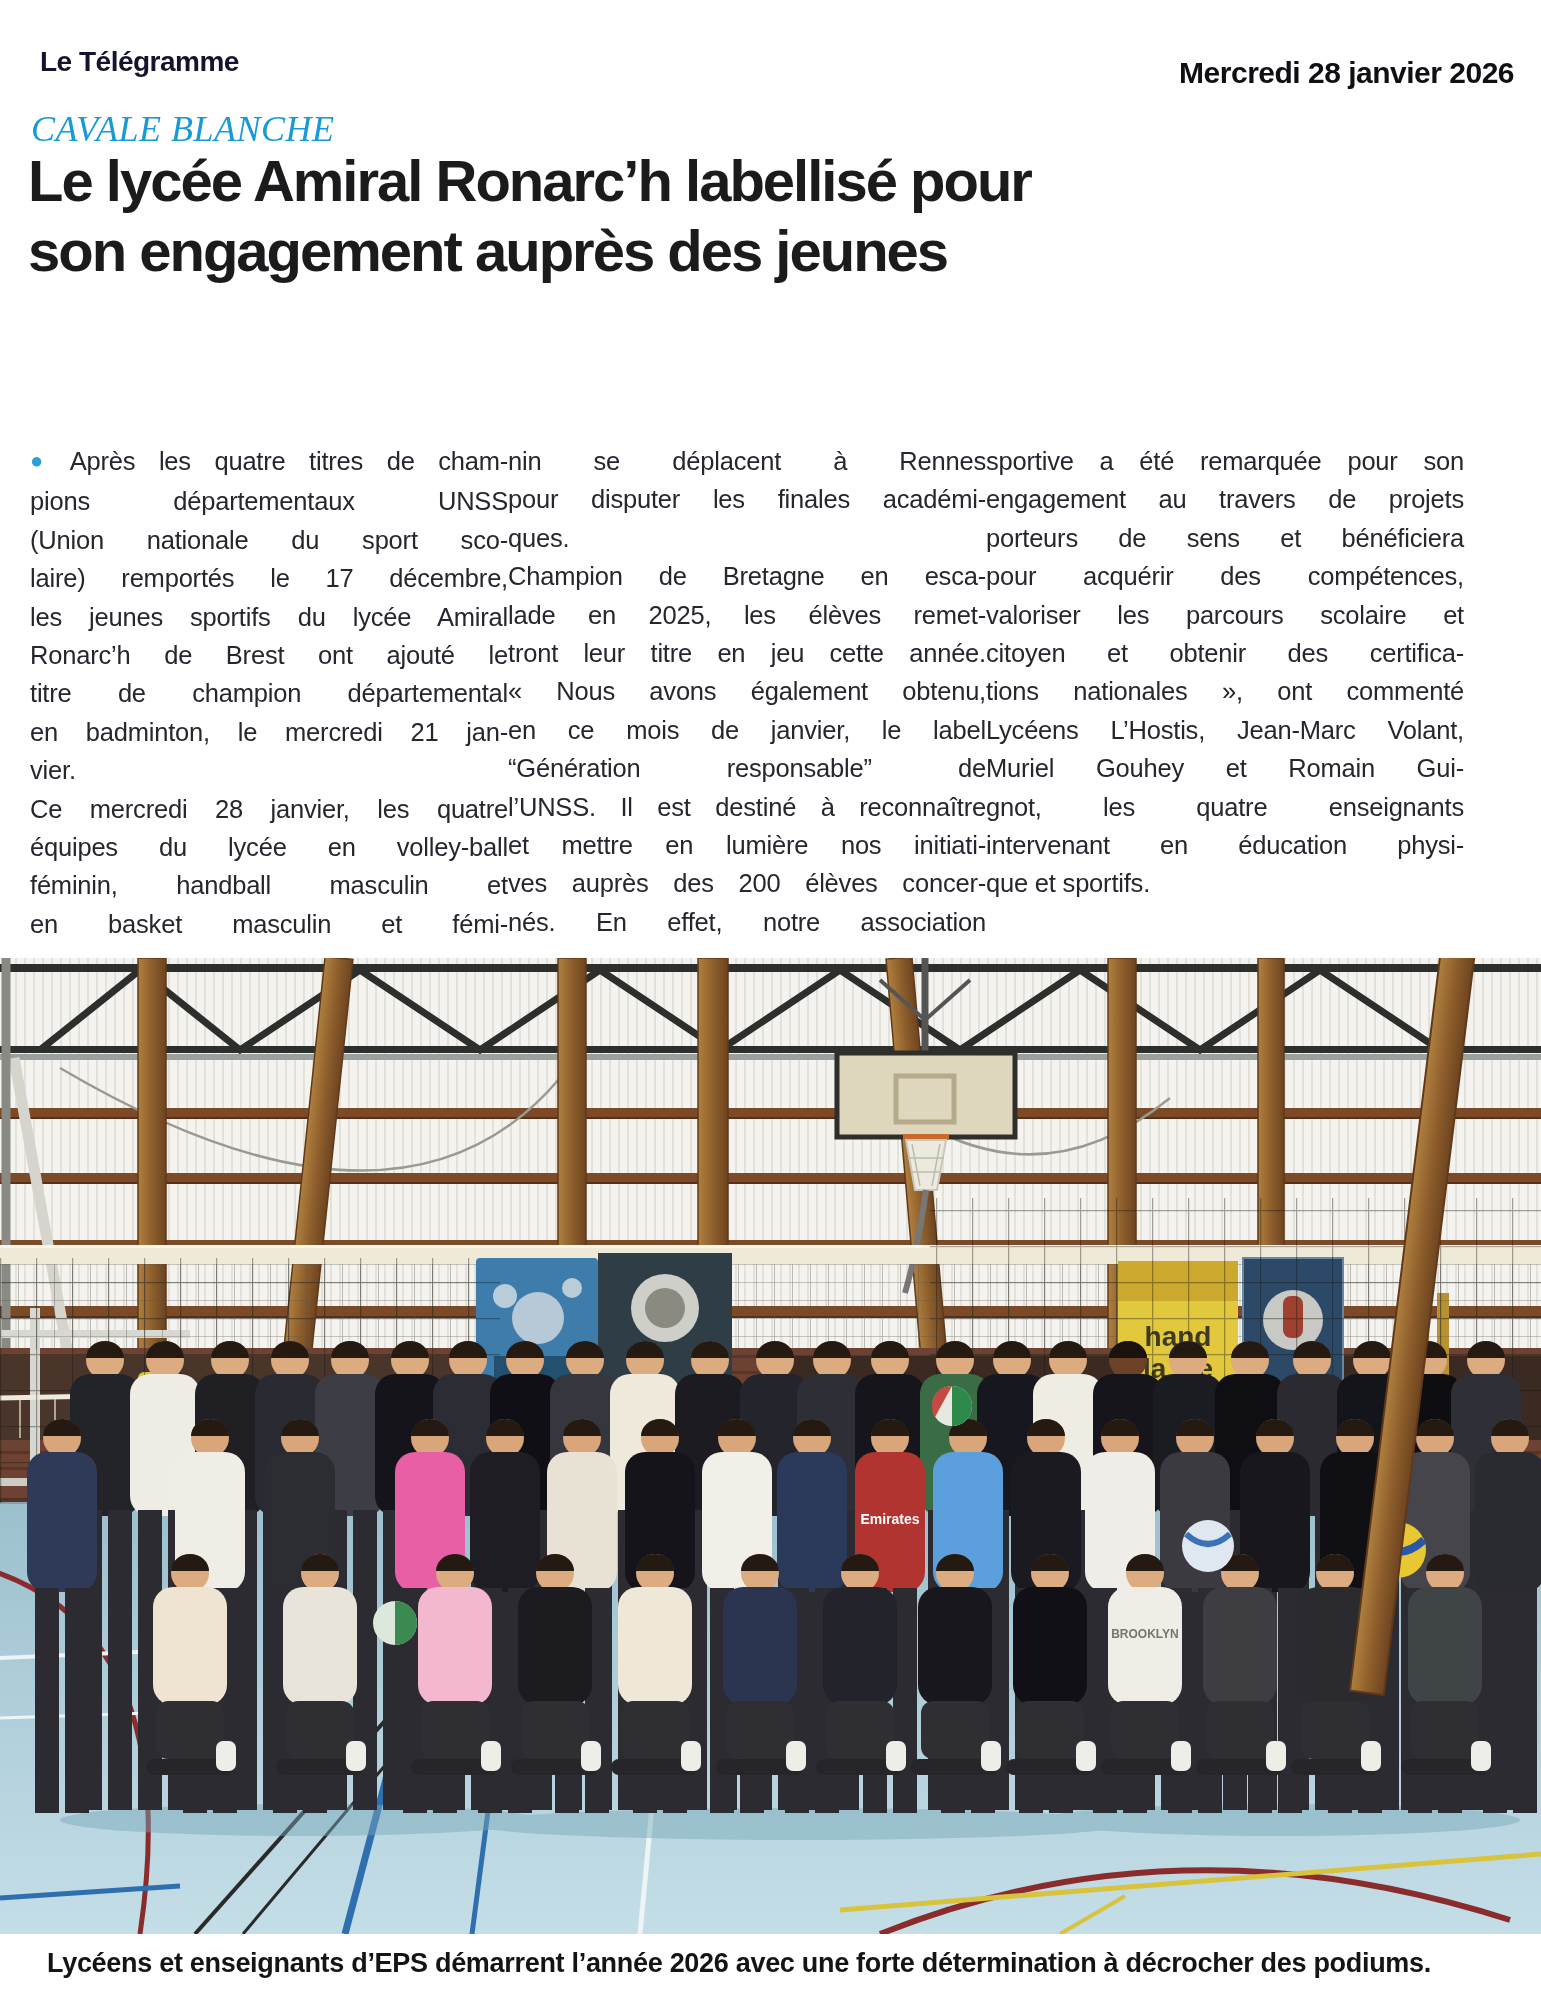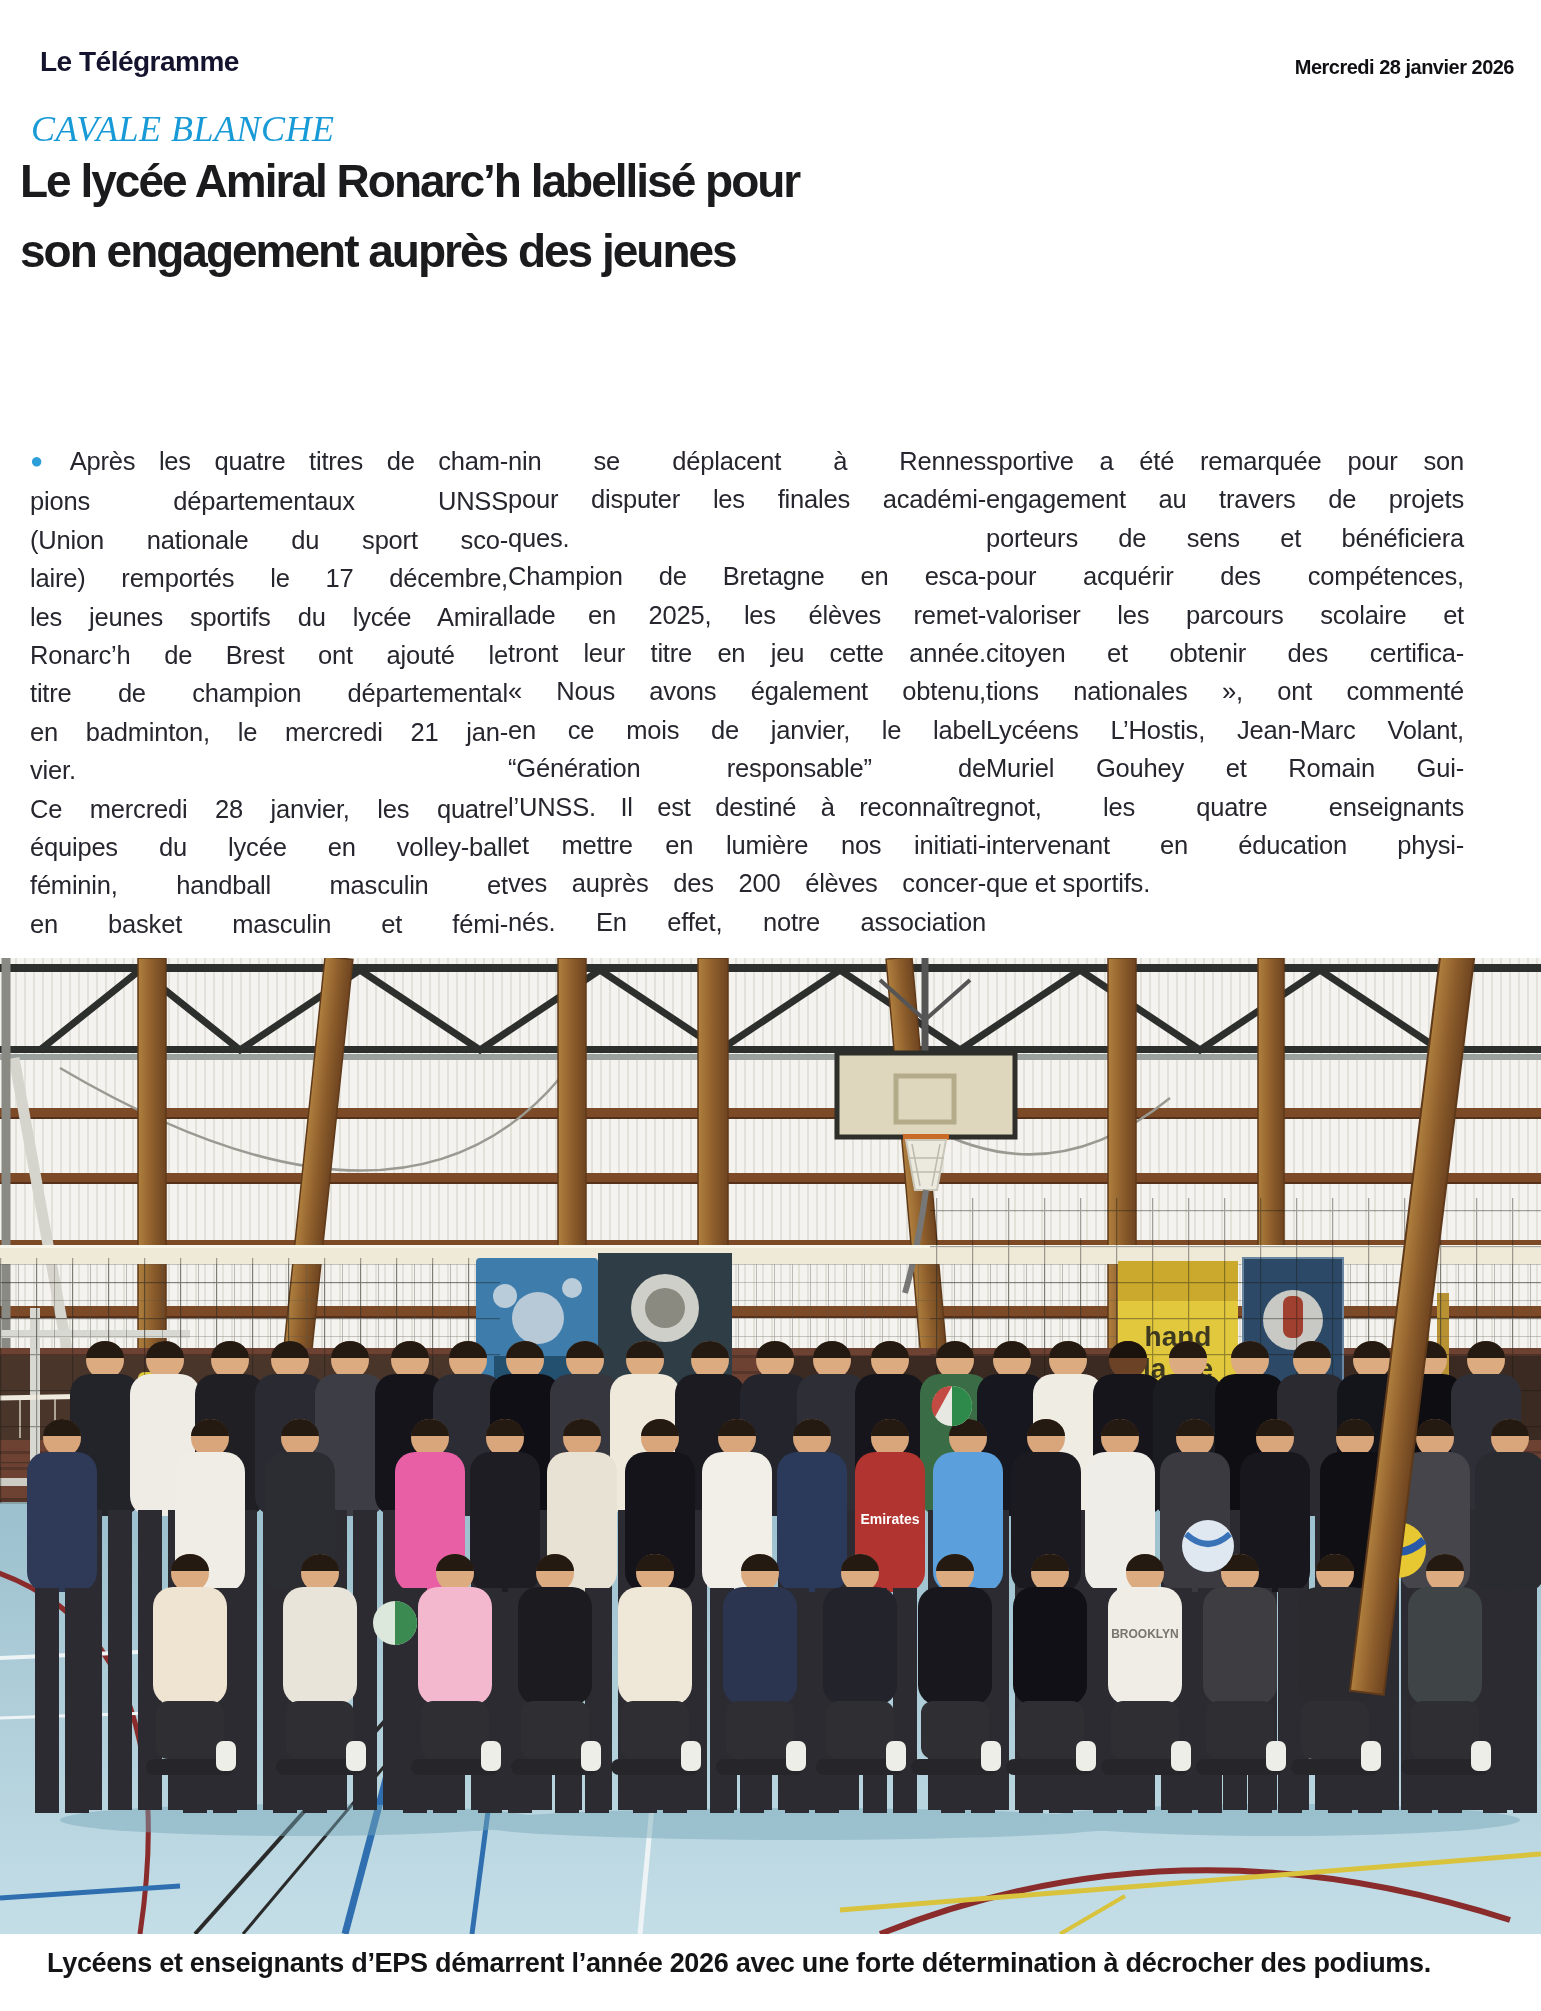--- a/index.html
+++ b/index.html
@@ -1,22 +1,22 @@
 <!DOCTYPE html>
 <html><head>
 <meta charset="utf-8">
 <style>
   html,body{margin:0;padding:0;background:#ffffff;}
   .page{position:relative;width:1541px;height:2011px;background:#ffffff;overflow:hidden;
         font-family:"Liberation Sans",sans-serif;color:#1c1c22;padding-left:47px;}
   .brand{position:absolute;left:40px;top:46px;font-size:28px;font-weight:bold;color:#14142e;letter-spacing:-0.5px;}
-  .date{position:absolute;right:74px;top:56px;font-size:20px;font-weight:bold;color:#101014;letter-spacing:-0.5px;}
+  .date{position:absolute;right:74px;top:56px;font-size:30px;font-weight:bold;color:#101014;letter-spacing:-0.5px;}
   .kicker{position:absolute;left:31px;top:108px;font-family:"Liberation Serif",serif;
           font-style:italic;font-weight:normal;font-size:36px;color:#189ad6;letter-spacing:0.5px;}
-  .headline{position:absolute;left:20px;top:146px;font-weight:bold;font-size:46px;line-height:70px;
+  .headline{position:absolute;left:28px;top:146px;font-weight:bold;font-size:58px;line-height:70px;
             color:#1b1b1e;letter-spacing:-2px;white-space:nowrap;}
   .cols{position:absolute;left:30px;top:442px;width:1481px;display:flex;}
   .col{width:478px;font-size:25.5px;line-height:38.4px;color:#26262e;letter-spacing:-0.2px;}
   .bl{text-align:justify;text-align-last:justify;}
   .bl.end{text-align-last:left;}
   .bullet{color:#2d9fd8;font-size:22px;margin-right:10px;position:relative;top:-2px;}
   .photo{position:absolute;left:0;top:958px;width:1541px;height:976px;}
   .caption{position:absolute;left:47px;top:1948px;width:1440px;font-size:27px;font-weight:bold;color:#141416;letter-spacing:-0.3px;}
   .bnrtxt{font-family:"Liberation Sans",sans-serif;font-weight:bold;}
 </style>

